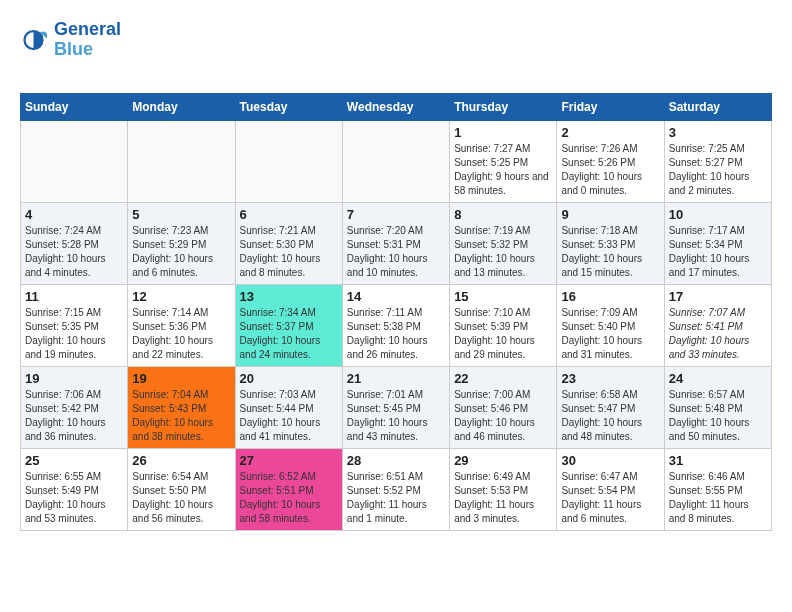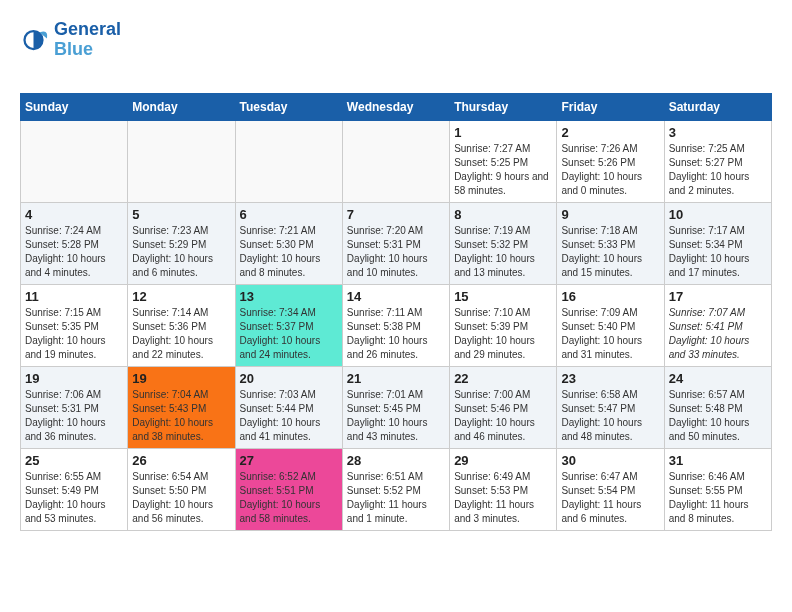--- a/index.html
+++ b/index.html
@@ -234,21 +234,21 @@
           <span class="day-number">17</span>
           <div class="day-info" style="white-space: pre-line; font-style: italic;">Sunrise: 7:07 AM
 Sunset: 5:41 PM
 Daylight: 10 hours and 33 minutes.</div>
         </td>
       </tr>
       <tr>
         <td style="background: rgb(240, 244, 248);">
           <span class="day-number">19</span>
           <div class="day-info" style="white-space: pre-line;">Sunrise: 7:06 AM
-Sunset: 5:31 PM
+Sunset: 5:42 PM
 Daylight: 10 hours and 36 minutes.</div>
         </td>
         <td style="background: #f97316;">
           <span class="day-number">19</span>
           <div class="day-info" style="white-space: pre-line;">Sunrise: 7:04 AM
 Sunset: 5:43 PM
 Daylight: 10 hours and 38 minutes.</div>
         </td>
         <td style="background: rgb(240, 244, 248);">
           <span class="day-number">20</span>

